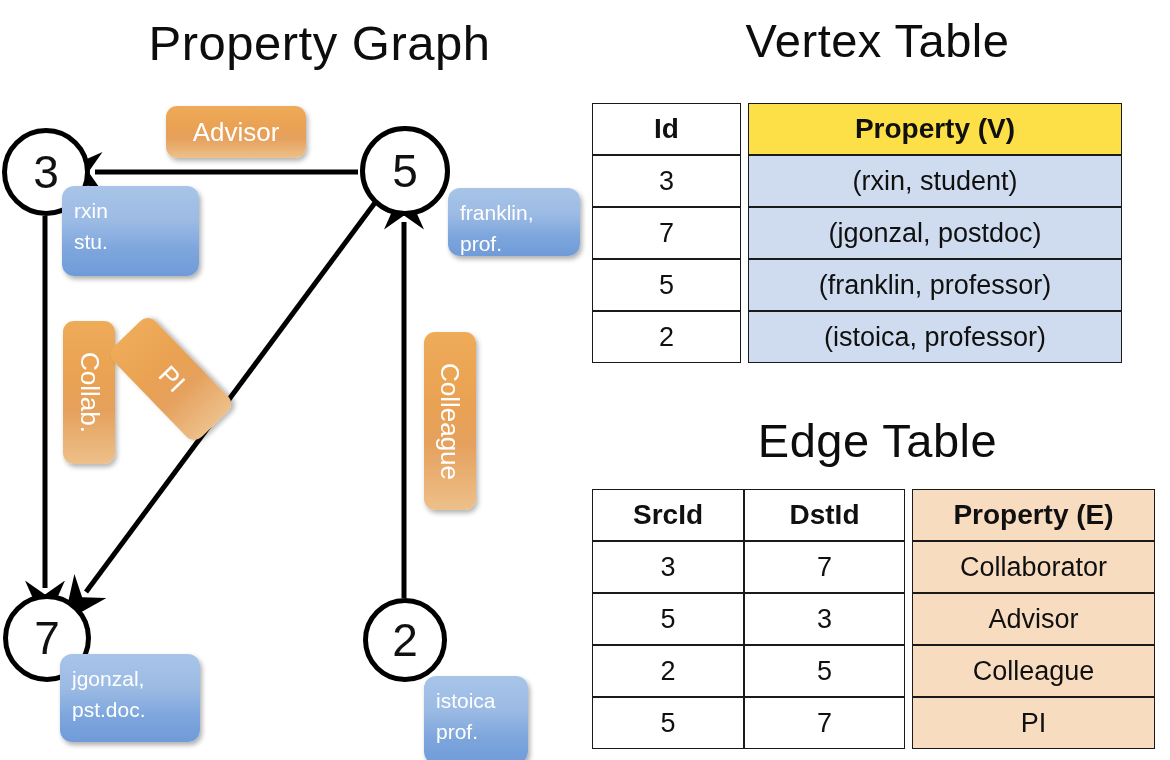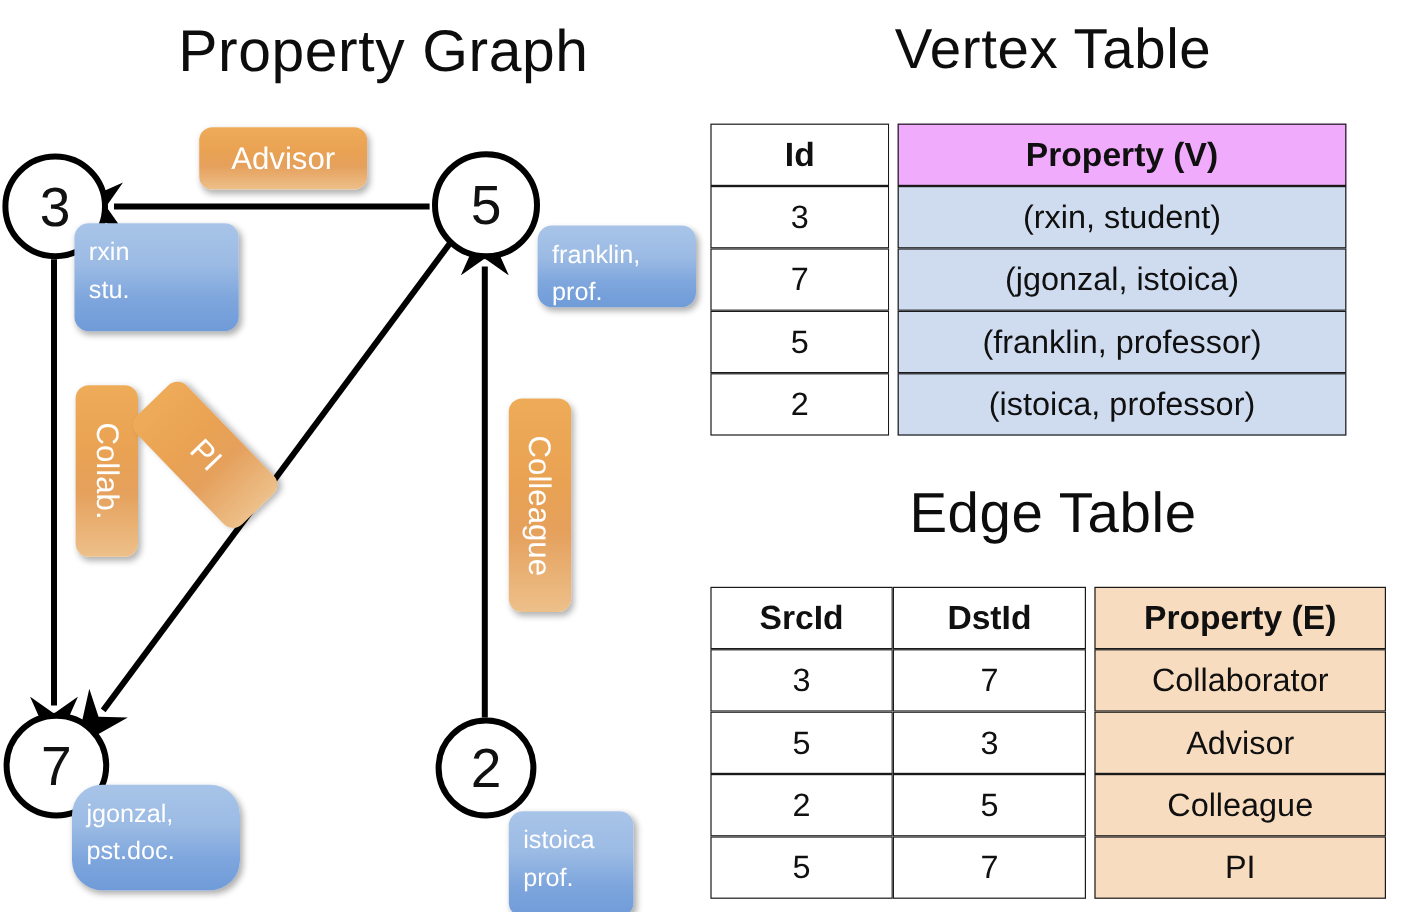--- a/index.html
+++ b/index.html
@@ -32,21 +32,21 @@
     line-height: 58px;
     margin-left: 27px;
   }
   #title-vertex-table {
     left: 585px; top: 12px; width: 585px;
     text-align: center;
     font-size: 47px;
     line-height: 58px;
   }
   #title-edge-table {
-    left: 585px; top: 398px; width: 585px;
+    left: 585px; top: 412px; width: 585px;
     text-align: center;
     font-size: 47px;
     line-height: 58px;
   }
 
   
   #graph-panel {
     position: absolute;
     left: 0; top: 0;
     width: 585px; height: 760px;
@@ -141,21 +141,21 @@
     border: none;
     background: #ffffff;
     padding: 0;
     width: 7px;
   }
 
   #vertex-table { left: 592px; top: 103px; }
   #vertex-table .c-id   { width: 149px; height: 52px; }
   #vertex-table .c-prop { width: 374px; height: 52px; }
   #vertex-table .prop-cell { background: #cfdcef; margin-top: 14px; }
-  #vertex-table .prop-head { background: #f0abfc; }
+  #vertex-table .prop-head { background: #fde047; }
 
   #edge-table { left: 592px; top: 489px; }
   #edge-table .c-src  { width: 152px; height: 52px; }
   #edge-table .c-dst  { width: 161px; height: 52px; }
   #edge-table .c-prop { width: 243px; height: 52px; }
   #edge-table .prop-cell { background: #f7dcc0; }
   #edge-table .prop-head { background: #f7dcc0; }
 </style>
 </head>
 <body>
@@ -191,21 +191,21 @@
   <div class="vertex-circle" style="left:3px;   top:594px; width:88px; height:88px;">7</div>
 
   <div class="vertex-circle" style="left:363px; top:598px; width:84px; height:84px;">2</div>
 
   <div class="prop-box" style="left:62px;  top:186px; width:137px; height:90px;">rxin
 stu.</div>
 
   <div class="prop-box" style="left:448px; top:188px; width:132px; height:68px;">franklin,
 prof.</div>
 
-  <div class="prop-box" style="left:60px;  top:654px; width:140px; height:88px;border-radius:25px;">jgonzal,
+  <div class="prop-box" style="left:60px;  top:654px; width:140px; height:88px;">jgonzal,
 pst.doc.</div>
 
   <div class="prop-box" style="left:424px; top:656px; width:104px; height:88px;margin-top:20px;">istoica
 prof.</div>
 
   <div class="edge-label" style="left:166px; top:106px; width:140px; height:52px;">
     <span>Advisor</span>
   </div>
 
   <div class="edge-label" style="left:63px; top:321px; width:52px; height:143px;">
@@ -231,21 +231,21 @@
   </thead>
   <tbody>
     <tr>
       <td class="c-id">3</td>
       <td class="gapcol"></td>
       <td class="c-prop prop-cell">(rxin, student)</td>
     </tr>
     <tr>
       <td class="c-id">7</td>
       <td class="gapcol"></td>
-      <td class="c-prop prop-cell">(jgonzal, istoica)</td>
+      <td class="c-prop prop-cell">(jgonzal, postdoc)</td>
     </tr>
     <tr>
       <td class="c-id">5</td>
       <td class="gapcol"></td>
       <td class="c-prop prop-cell">(franklin, professor)</td>
     </tr>
     <tr>
       <td class="c-id">2</td>
       <td class="gapcol"></td>
       <td class="c-prop prop-cell">(istoica, professor)</td>

